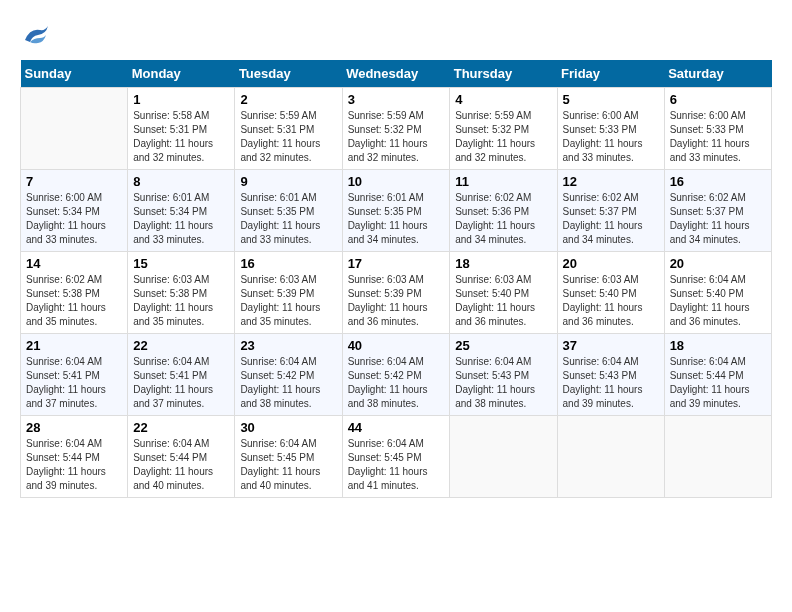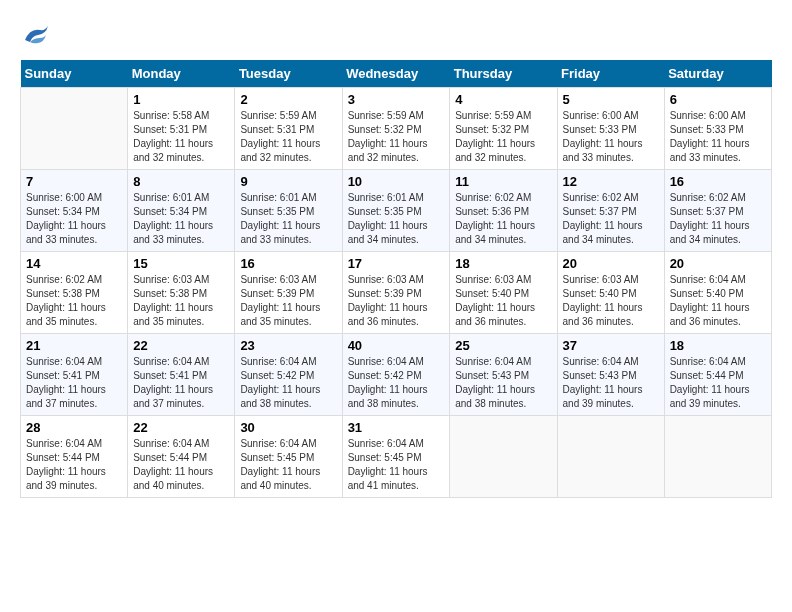--- a/index.html
+++ b/index.html
@@ -242,21 +242,21 @@
         </td>
         <td>
           <span class="day-num">22</span>
           <div class="day-info">Sunrise: 6:04 AM<br>Sunset: 5:44 PM<br>Daylight: 11 hours<br>and 40 minutes.</div>
         </td>
         <td>
           <span class="day-num">30</span>
           <div class="day-info">Sunrise: 6:04 AM<br>Sunset: 5:45 PM<br>Daylight: 11 hours<br>and 40 minutes.</div>
         </td>
         <td>
-          <span class="day-num">31</span>
+          <span class="day-num">44</span>
           <div class="day-info">Sunrise: 6:04 AM<br>Sunset: 5:45 PM<br>Daylight: 11 hours<br>and 41 minutes.</div>
         </td>
         <td class="empty"></td>
         <td class="empty"></td>
         <td class="empty"></td>
       </tr>
     </tbody>
 </table>
 
 </body></html>

